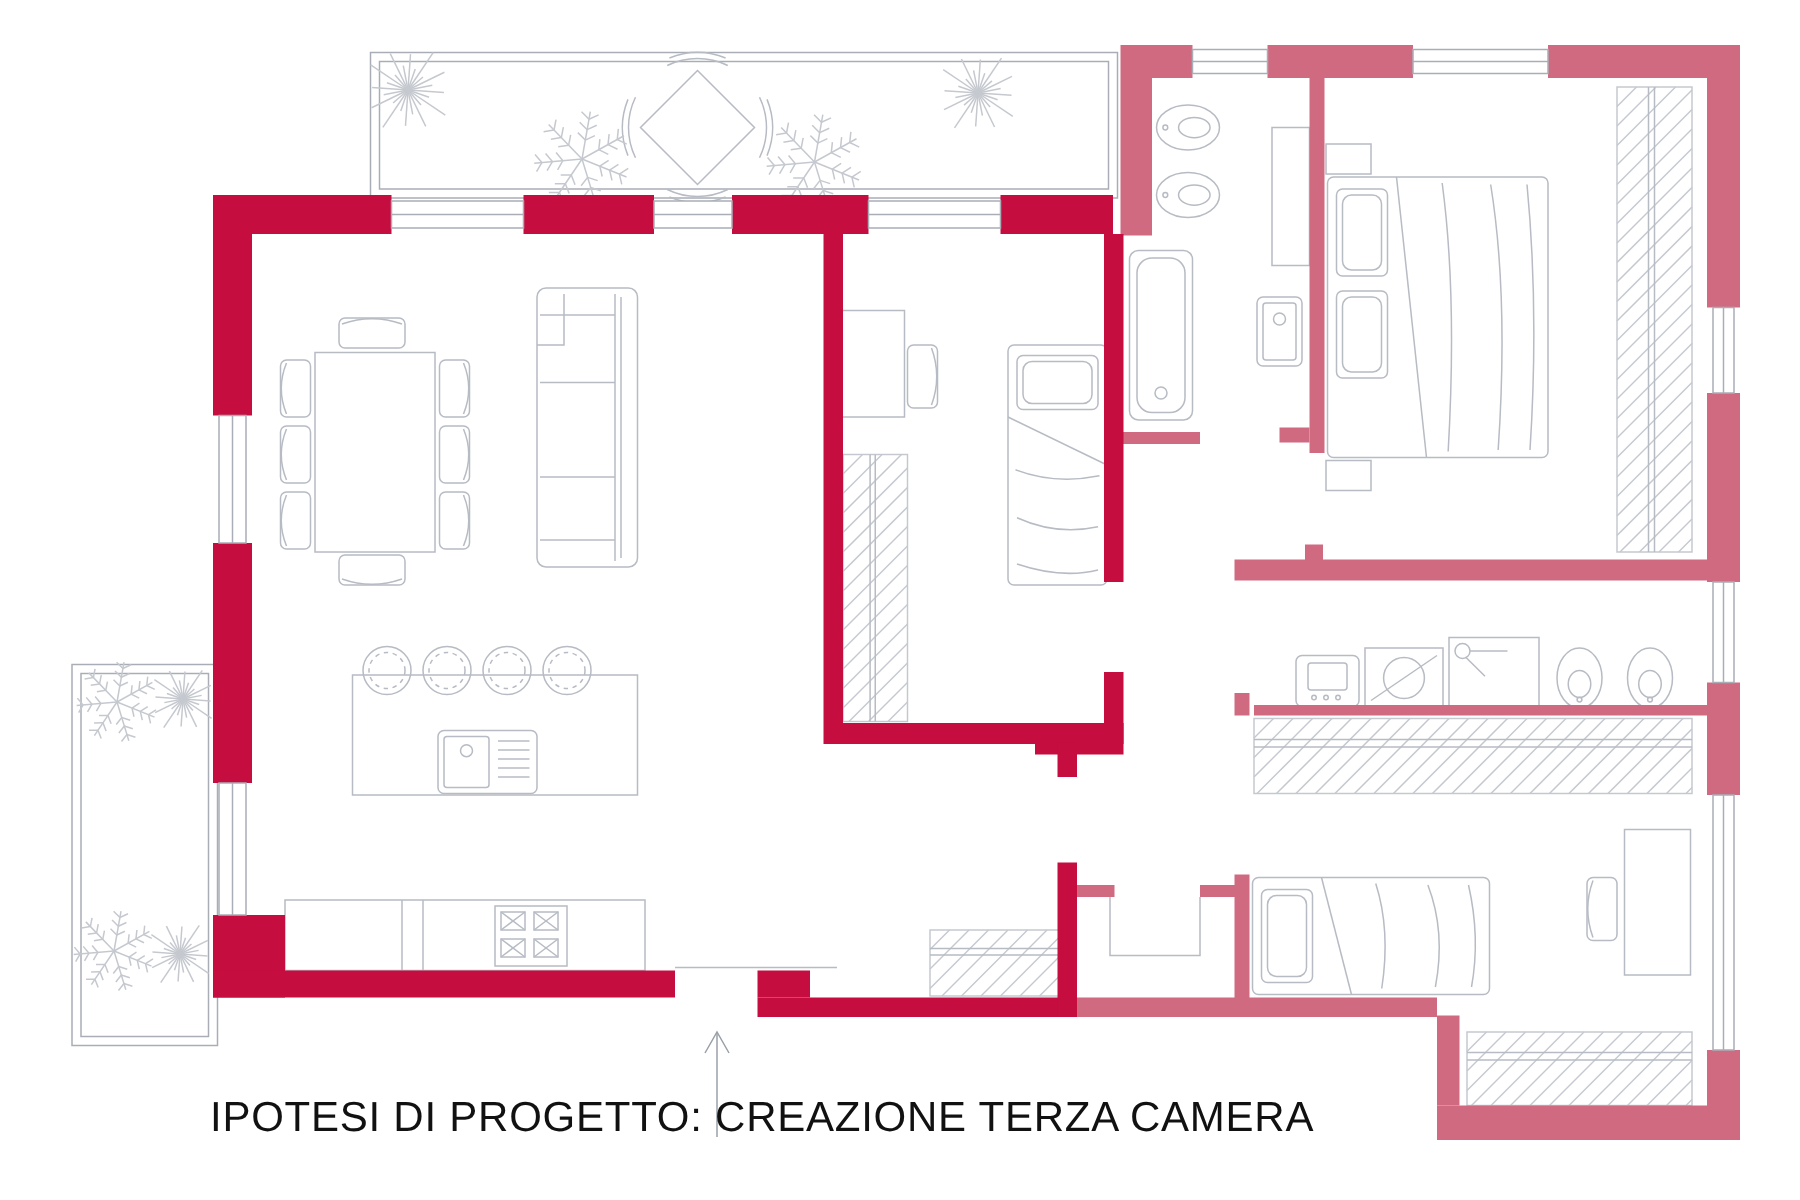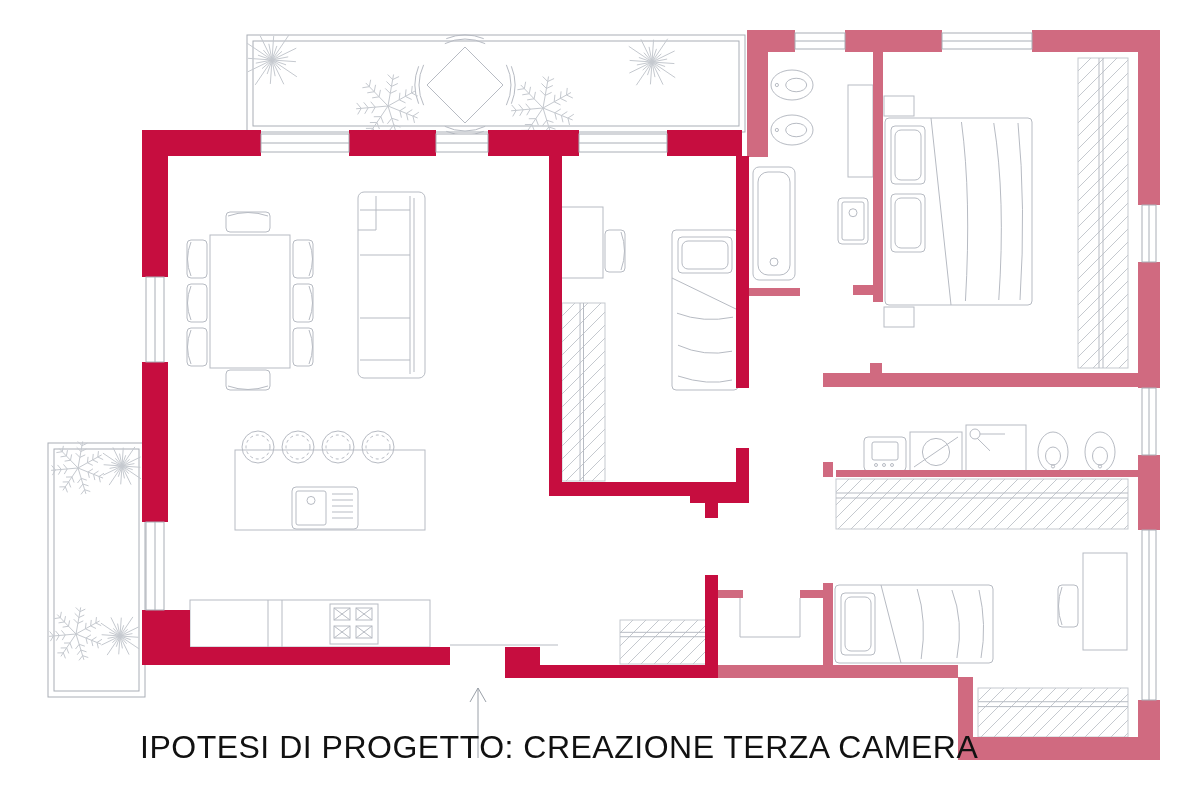--- a/index.html
+++ b/index.html
@@ -1,19 +1,19 @@
 <!DOCTYPE html>
 <html><head>
 <meta charset="utf-8">
 <style>
   html,body{margin:0;padding:0;background:#ffffff;}
   .page{position:relative;width:1200px;height:800px;background:#ffffff;overflow:hidden;
         font-family:"Liberation Sans",sans-serif;}
   #plan{position:absolute;left:0;top:0;}
-  .plan-title{position:absolute;left:140px;top:729px;font-size:32px;color:#111111;
+  .plan-title{position:absolute;left:140px;top:729px;font-size:28px;color:#111111;
               letter-spacing:.5px;white-space:nowrap;font-family:"Liberation Sans",sans-serif;}
 </style>
 </head>
 <body>
 
 <div class="page">
   <svg id="plan" width="1200" height="800" viewBox="0 0 1200 800">
       <rect x="0" y="0" width="1200" height="800" fill="#ffffff"></rect>
       <rect x="247" y="35" width="498" height="97" fill="none" stroke="#A9AEB6" stroke-width="1"></rect>
       <rect x="253" y="41" width="486" height="85" fill="none" stroke="#A9AEB6" stroke-width="1"></rect>

